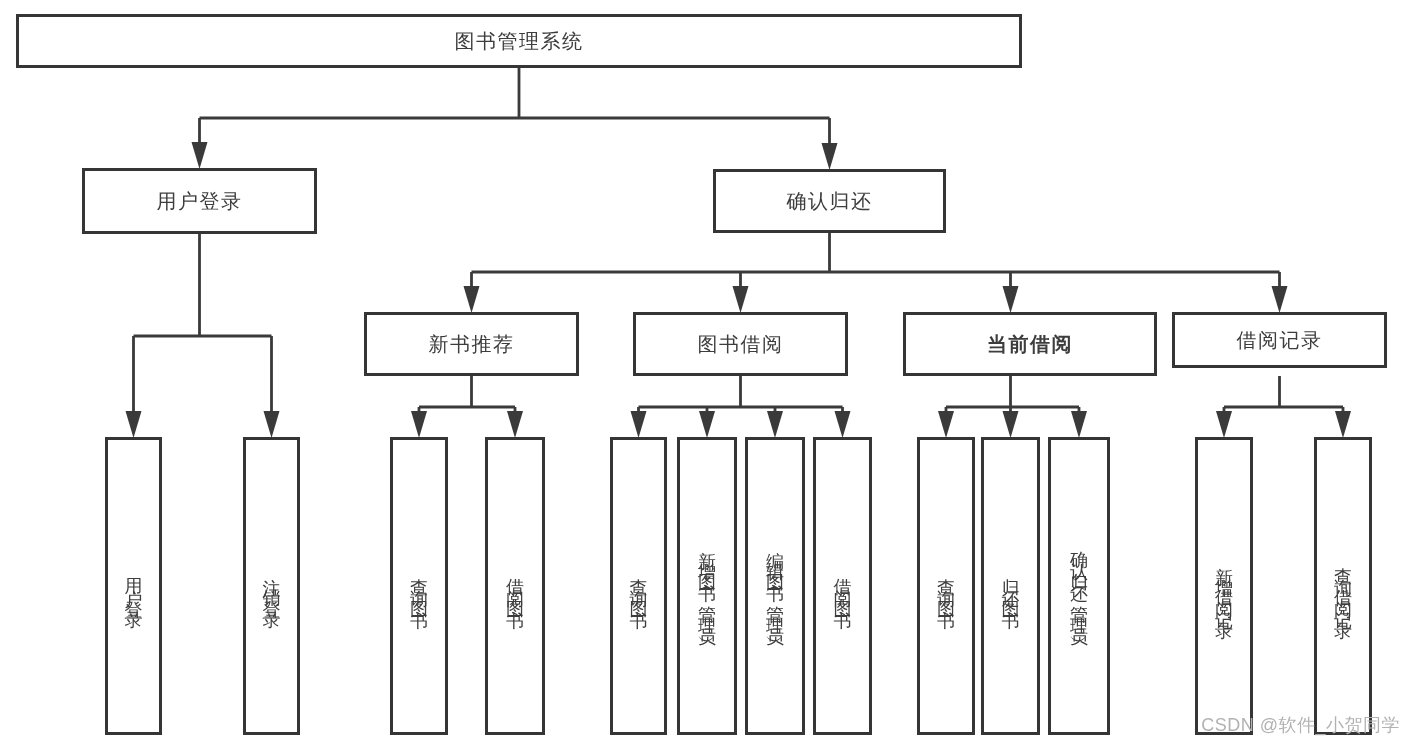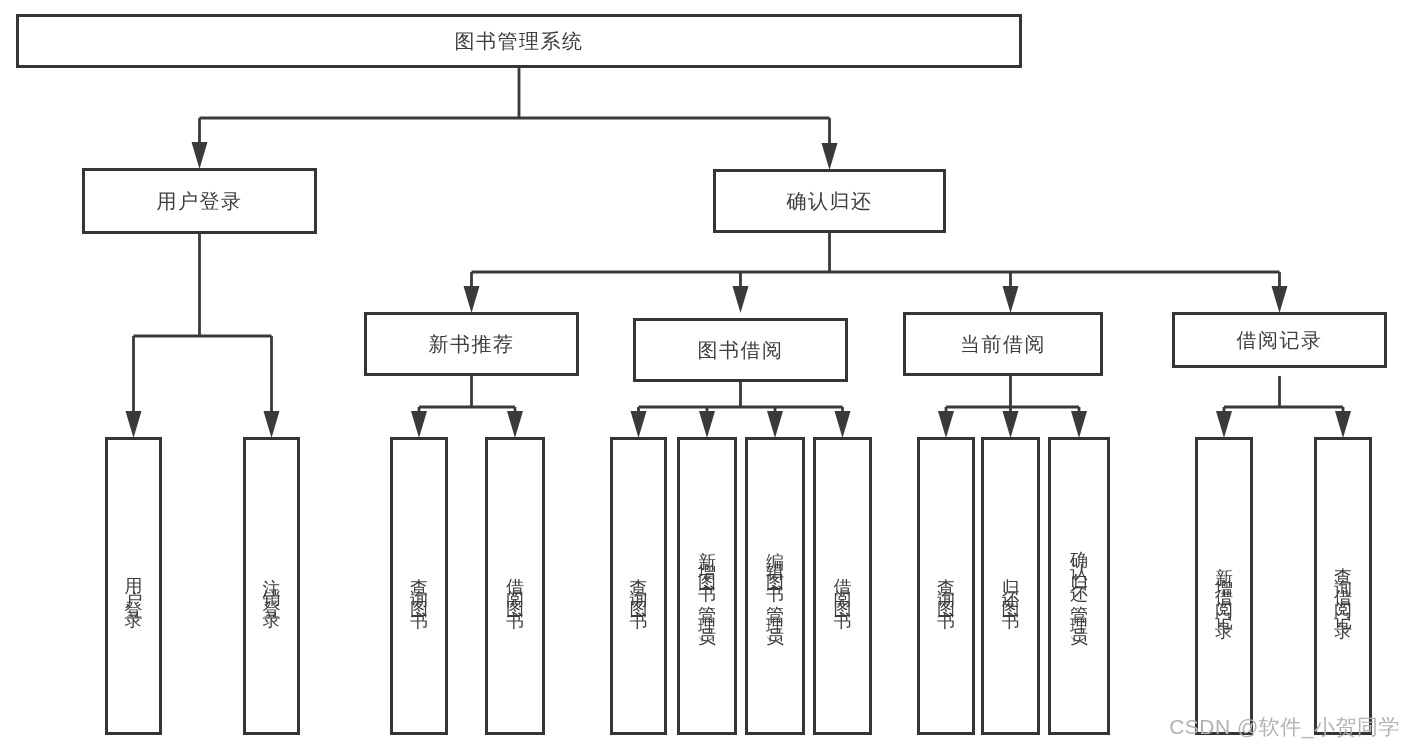--- a/index.html
+++ b/index.html
@@ -50,21 +50,21 @@
     text-orientation: mixed;
     font-size: 18px;
     line-height: 1;
     letter-spacing: 11px;
     color: var(--text);
   }
   .watermark {
     position: absolute;
     right: 5px;
     top: 713px;
-    font-size: 21px;
+    font-size: 18px;
     letter-spacing: 0.5px;
     color: var(--wm);
     z-index: 3;
     white-space: nowrap;
   }
 </style>
 </head>
 <body>
 
 <div id="diagram">
@@ -97,24 +97,24 @@
     </div>
     <div class="node horizontal" style="left: 82px; top: 168px; width: 235px; height: 66px;">
       <span>用户登录</span>
     </div>
     <div class="node horizontal" style="left: 713px; top: 169px; width: 233px; height: 64px;">
       <span>确认归还</span>
     </div>
     <div class="node horizontal" style="left: 364px; top: 312px; width: 215px; height: 64px;">
       <span>新书推荐</span>
     </div>
-    <div class="node horizontal" style="left: 633px; top: 312px; width: 215px; height: 64px; margin-top: 6px;">
+    <div class="node horizontal" style="left: 633px; top: 312px; width: 215px; height: 64px;">
       <span>图书借阅</span>
     </div>
-    <div class="node horizontal" style="left: 903px; top: 312px; width: 200px; height: 64px;">
+    <div class="node horizontal" style="left: 903px; top: 312px; width: 254px; height: 64px; font-weight: bold;">
       <span>当前借阅</span>
     </div>
     <div class="node horizontal" style="left: 1172px; top: 312px; width: 215px; height: 56px;">
       <span>借阅记录</span>
     </div>
     <div class="node vertical" style="left: 105px; top: 437px; width: 57px; height: 298px;">
       <span>用户登录</span>
     </div>
     <div class="node vertical" style="left: 243px; top: 437px; width: 57px; height: 298px;">
       <span>注销登录</span>

